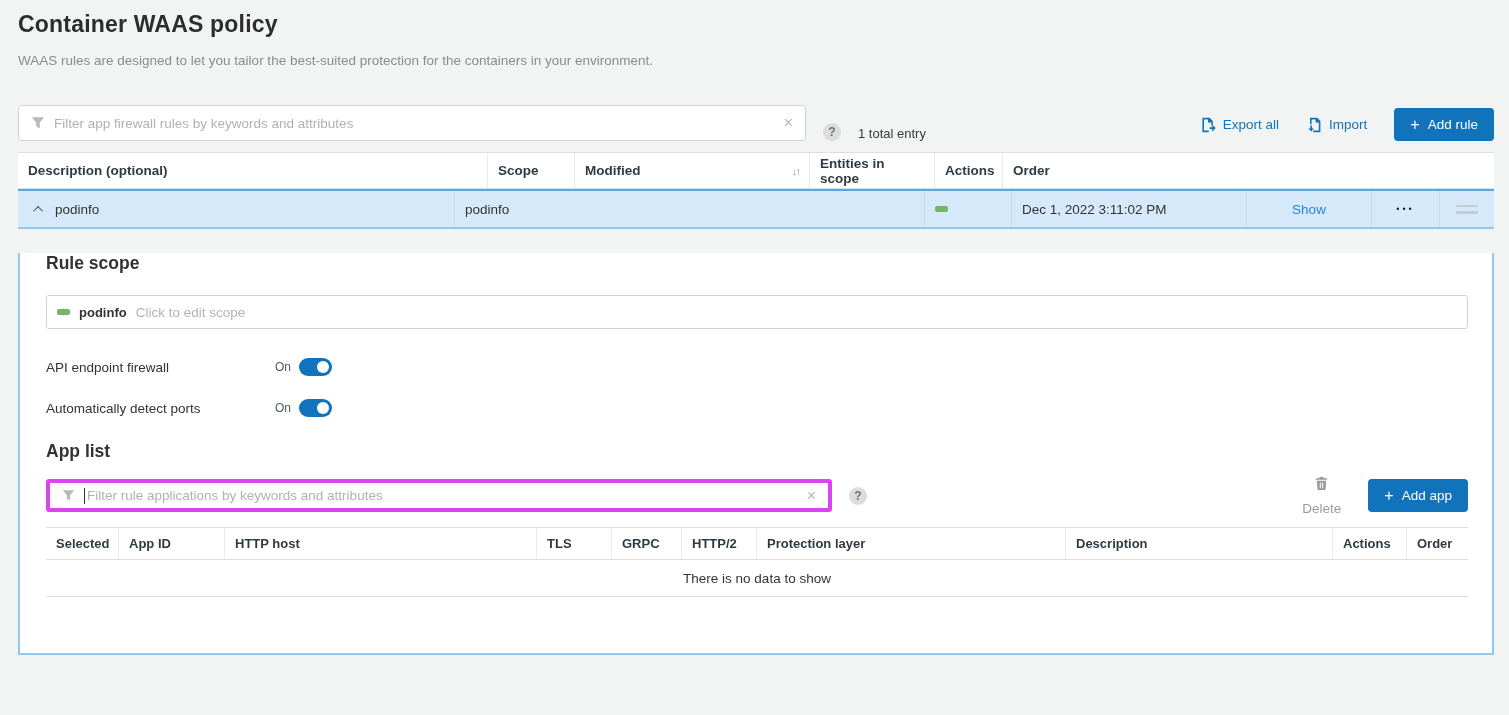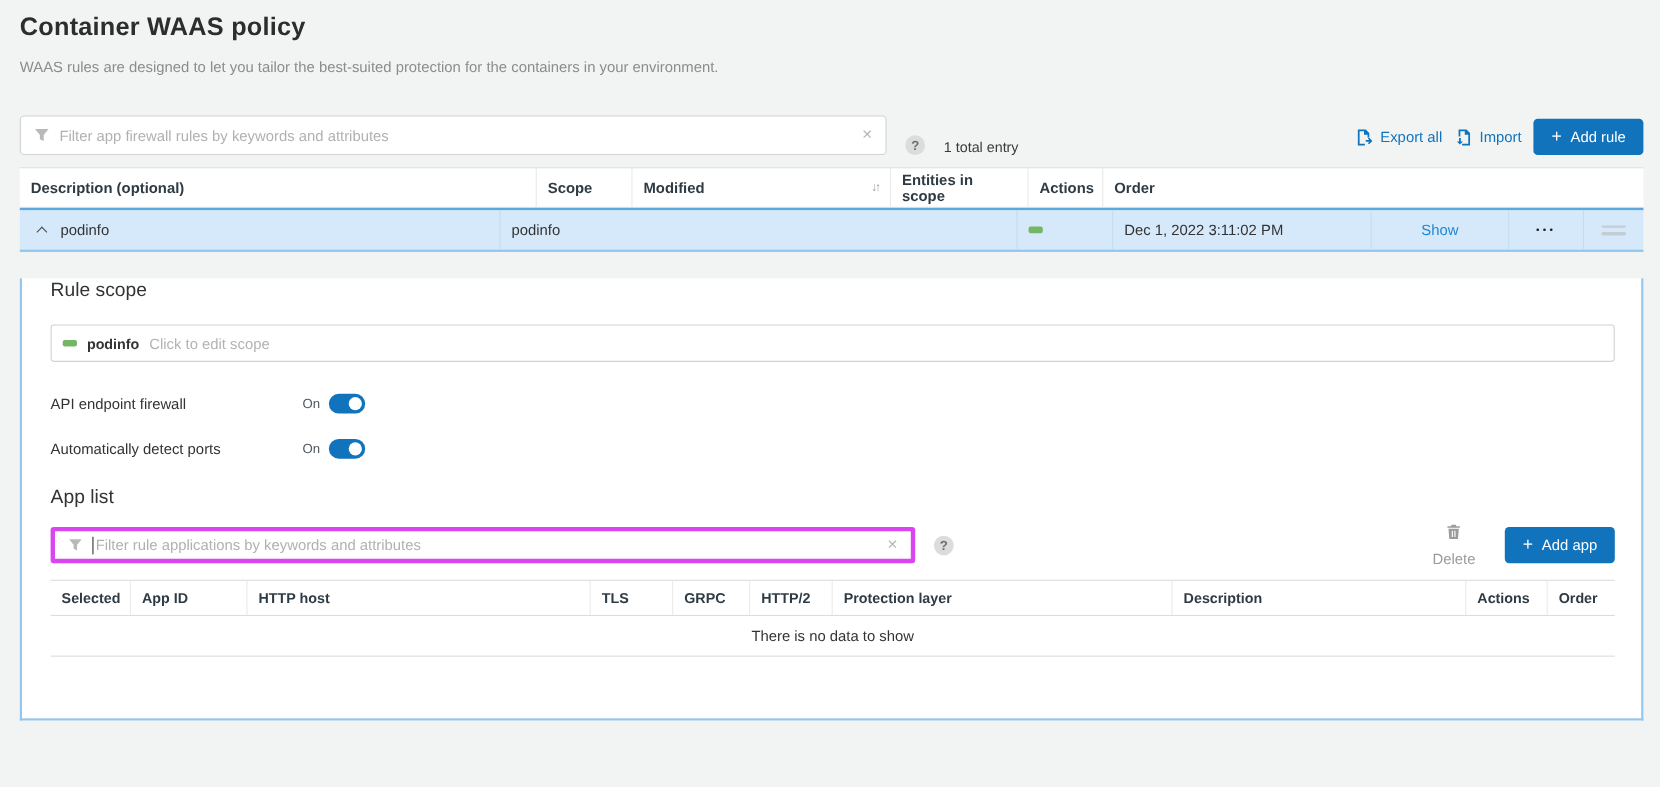--- a/index.html
+++ b/index.html
@@ -28,21 +28,21 @@
     font-size:13.5px; color:#333; background:transparent;
   }
   .filter-box input::placeholder { color:#b1b1b1; }
   .clear-x { color:#b5b5b5; font-size:16px; padding-left:10px; cursor:pointer; line-height:1; }
   .help-circle {
     margin-left:17px; width:18px; height:18px; border-radius:50%; background:#dcdcdc;
     color:#6f6f6f; font-size:12px; font-weight:700; text-align:center; line-height:18px;
     cursor:pointer; flex:0 0 auto;
   }
   .total-entries { margin-left:17px; font-size:13px; color:#3a3a3a; }
-  .toolbar-right { margin-left:auto; display:flex; align-items:center; gap:11px; }
+  .toolbar-right { margin-left:auto; display:flex; align-items:center; gap:27px; }
   .link-btn {
     display:flex; align-items:center; gap:7px; background:none; border:none; cursor:pointer;
     color:#1173bc; font-size:13.5px; font-family:"Liberation Sans",sans-serif;
   }
   .primary-btn {
     display:flex; align-items:center; gap:8px; background:#1173bc; color:#fff; border:none;
     border-radius:4px; height:33px; padding:0 16px; font-size:13.5px; cursor:pointer;
     font-family:"Liberation Sans",sans-serif;
   }
   .primary-btn .plus { font-size:16px; font-weight:400; line-height:1; }
@@ -82,21 +82,21 @@
 
   
   .w-name{width:437px} .w-desc{width:470px} .w-scope{width:87px} .w-mod{width:235px}
   .w-ent{width:125px} .w-act{width:68px} .w-ord{width:54px}
 
   
   .panel {
     background:#fff; border:2px solid #94c7ee; border-top:none; height:402px;
     padding:0 24px 0 26px;
   }
-  .section-title { margin-top:24px; font-size:17.5px; font-weight:400; color:#333; }
+  .section-title { margin-top:24px; font-size:17.5px; font-weight:700; color:#333; }
   .scope-box {
     margin-top:21px; height:34px; border:1px solid #d2d2d2; border-radius:3px; background:#fff;
     display:flex; align-items:center; padding:0 10px; gap:9px; cursor:pointer;
   }
   .scope-value { font-size:13px; font-weight:700; color:#333; }
   .scope-placeholder { font-size:13.5px; color:#b3b3b3; }
 
   .toggle-row { display:flex; align-items:center; margin-top:29px; }
   .toggle-row + .toggle-row { margin-top:23px; }
   .toggle-label { width:229px; font-size:13.5px; color:#333; }

